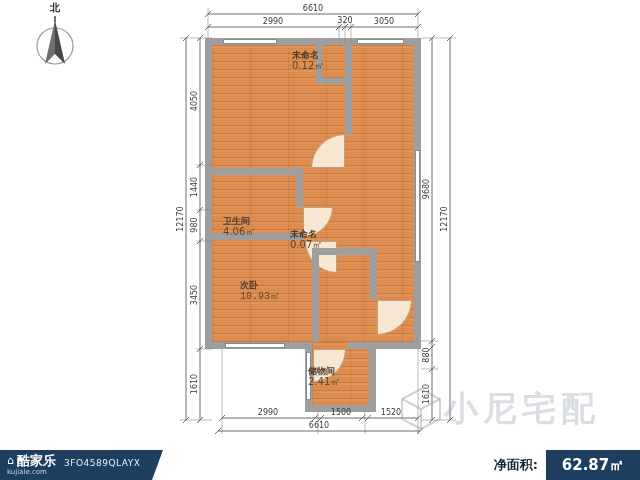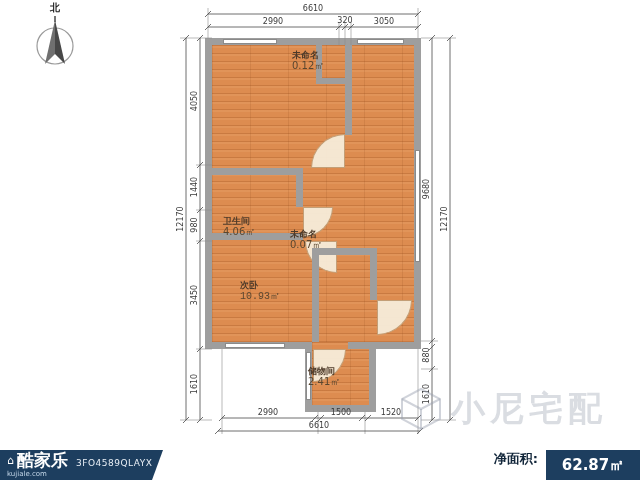--- a/index.html
+++ b/index.html
@@ -15,33 +15,33 @@
   .arc{position:absolute;background:#f7ecd9;border:1px solid #c2a079;box-sizing:border-box;opacity:.95;}
   .room-label{position:absolute;width:64px;text-align:left;pointer-events:none;}
   .room-name{font-size:9px;font-weight:bold;color:#4d3a29;line-height:11px;}
   .room-area{font-size:10px;color:#5a462f;line-height:10px;}
   
   #dims{position:absolute;left:0;top:0;pointer-events:none;}
   #dims line{stroke:#4a4a4a;stroke-width:0.8;}
   #dims .ext{stroke:#8a8a8a;stroke-width:0.6;}
   #dims text{font-size:8px;fill:#3a3a3a;font-family:"DejaVu Sans",sans-serif;}
   
-  .watermark{position:absolute;color:rgba(150,158,172,.35);pointer-events:none;display:flex;gap:7px;}
+  .watermark{position:absolute;color:rgba(150,158,172,.35);pointer-events:none;display:flex;gap:0;}
   .wm-text{font-size:34px;letter-spacing:5px;font-weight:bold;}
   
   #footer{position:absolute;left:0;top:450px;width:640px;height:30px;background:#fff;}
   #footer-brand{position:absolute;left:0;top:0;height:30px;width:170px;background:var(--accent,#1d3e5f);
     clip-path:polygon(0 0,163px 0,152px 100%,0 100%);display:flex;align-items:center;padding-left:7px;box-sizing:border-box;gap:8px;}
   .brand-stack{display:flex;flex-direction:column;line-height:1;}
   .brand-row{display:flex;align-items:center;gap:3px;}
-  .brand-name{color:#fff;font-size:17px;font-weight:bold;}
+  .brand-name{color:#fff;font-size:13px;font-weight:bold;}
   .brand-icon{color:#fff;font-size:11px;line-height:1;}
   .brand-domain{color:#c3d6e8;font-size:7px;margin-top:2px;}
   .brand-code{color:#e8eef5;font-size:9px;letter-spacing:.5px;align-self:flex-end;margin-bottom:12px;}
-  #net-area{position:absolute;right:0;top:0;height:30px;display:flex;align-items:flex-start;}
+  #net-area{position:absolute;right:0;top:0;height:30px;display:flex;align-items:center;}
   .net-label{color:#12263a;font-size:13px;font-weight:bold;margin-right:8px;}
   .net-box{height:30px;min-width:82px;background:var(--accent,#1d3e5f);color:#fff;font-size:15px;font-weight:bold;
     display:flex;align-items:center;justify-content:center;padding:0 6px;}
   
   #compass{position:absolute;left:24px;top:0;width:62px;height:78px;}
   #compass .north-label{position:absolute;left:0;top:1px;width:62px;text-align:center;
      font-size:10px;font-weight:bold;color:#222;}
 </style>
 </head>
 <body>

